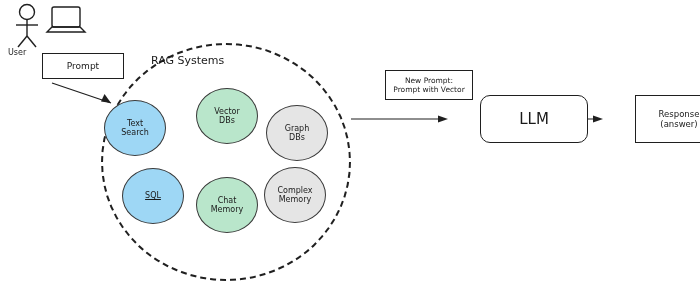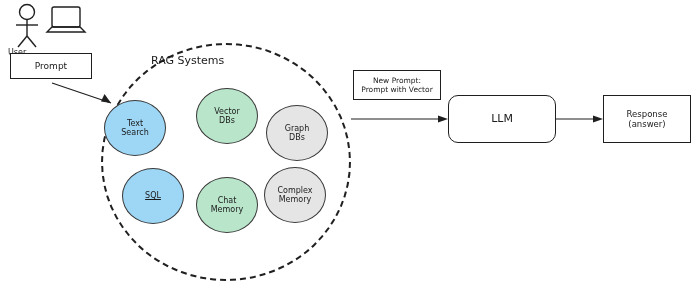--- a/index.html
+++ b/index.html
@@ -31,20 +31,21 @@
   .node-box {
     position: absolute;
     box-sizing: border-box;
     display: flex;
     align-items: center;
     justify-content: center;
     text-align: center;
     color: #1a1a1a;
     line-height: 1.2;
     white-space: pre-line;
+    margin-left: 32px;
   }
   .rect {
     border: 1px solid #1f1f1f;
     background: #ffffff;
   }
   .rounded {
     border: 1px solid #1f1f1f;
     background: #ffffff;
     border-radius: 10px;
   }
@@ -138,20 +139,20 @@
 <div class="ellipse yellow" style="left:264px; top:167px; width:62px; height:56px; font-size:8px;">
   <span>Complex
 Memory</span>
 </div>
 
 <div class="node-box rect" style="left:353px; top:70px; width:88px; height:30px; font-size:7.5px;">
   <span>New Prompt:
 Prompt with Vector</span>
 </div>
 
-<div class="node-box rounded" style="left:448px; top:95px; width:108px; height:48px; font-size:11px;justify-content:center;">
+<div class="node-box rounded" style="left:448px; top:95px; width:108px; height:48px; font-size:15px;justify-content:center;">
   <span>LLM</span>
 </div>
 
 <div class="node-box rect" style="left:603px; top:95px; width:88px; height:48px; font-size:8.5px;">
   <span>Response
 (answer)</span>
 </div>
 
 </body></html>

